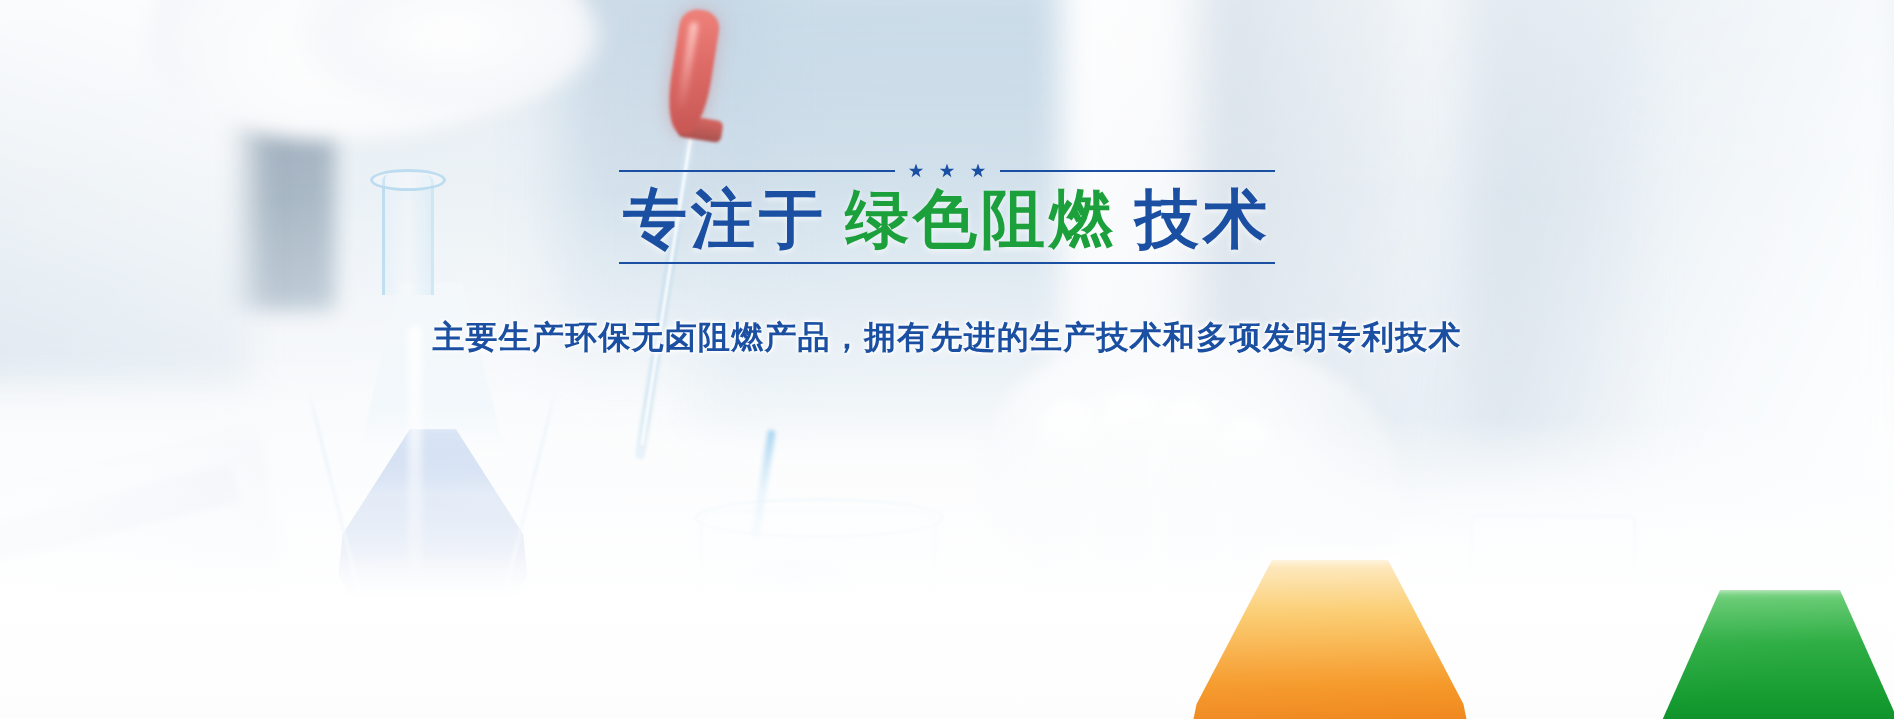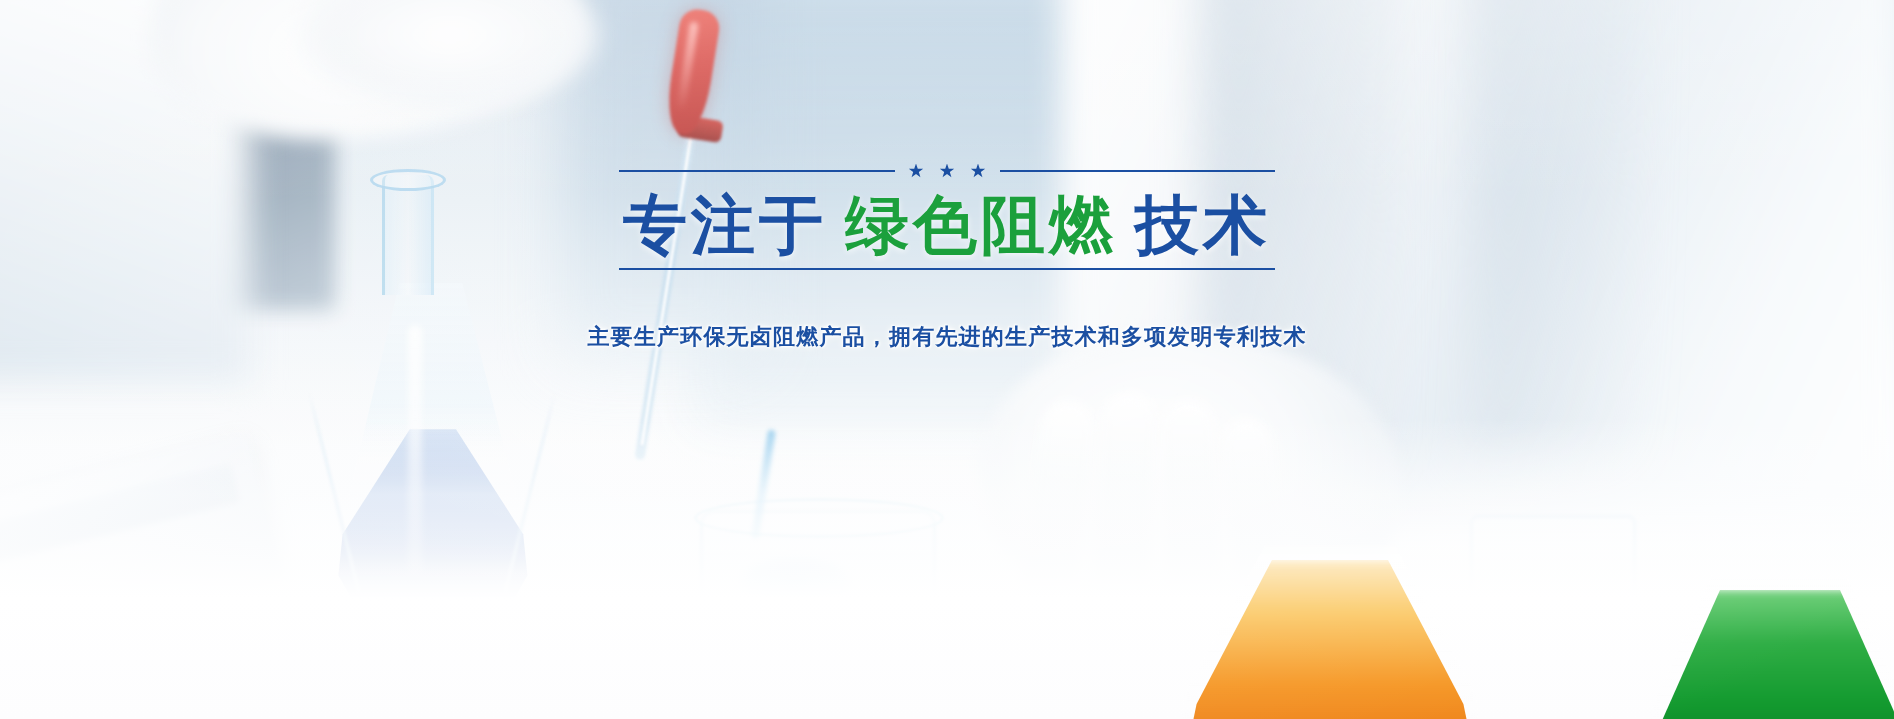--- a/index.html
+++ b/index.html
@@ -291,21 +291,21 @@
     flex:1 1 auto;
   }
   .stars{display:flex;gap:16px;align-items:center;}
   .star{
     width:15px;height:15px;
     background:#1b4fa2;
     clip-path:polygon(50% 0%, 61.8% 35%, 98% 35%, 68.8% 57%, 79.4% 91%, 50% 70%, 20.6% 91%, 31.2% 57%, 2% 35%, 38.2% 35%);
   }
 
   .title{
-    margin-top:6px;
+    margin-top:0;
     font-size:64px;
     font-weight:bold;
     letter-spacing:4px;
     line-height:1.18;
     white-space:nowrap;
     text-shadow:0 2px 6px rgba(255,255,255,.7);
     font-family:Liberation Serif, serif;
   }
   .t-blue{color:#1b4fa2;}
   .t-green{color:#1ba03c;}
@@ -320,21 +320,21 @@
     font-size:25px;
     font-weight:bold;
     letter-spacing:.6px;
     color:#1b3f86;
     white-space:nowrap;
     text-shadow:0 1px 4px rgba(255,255,255,.75);
   }
 
   .desc{
     margin-top:52px;
-    font-size:22px;
+    font-size:32px;
     font-weight:bold;
     letter-spacing:1.2px;
     color:#1b4fa2;
     white-space:nowrap;
     text-shadow:
       0 0 4px #ffffff, 0 0 8px #ffffff,
       1px 1px 2px rgba(255,255,255,.95),
       -1px -1px 2px rgba(255,255,255,.95);
     text-align: right;
   }

